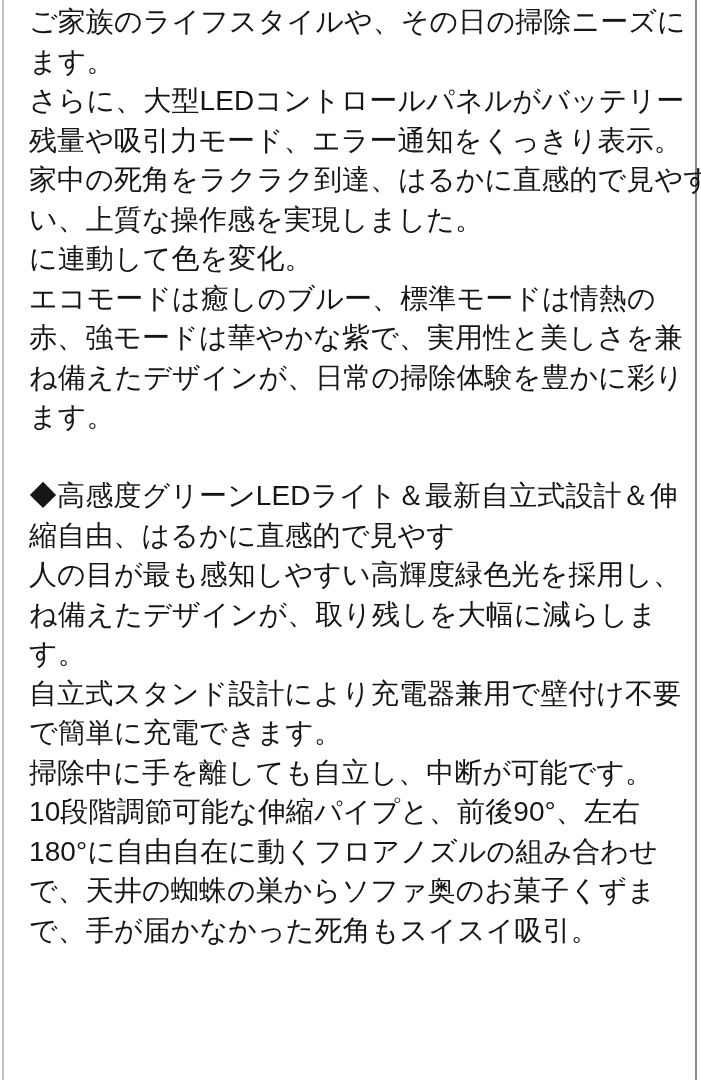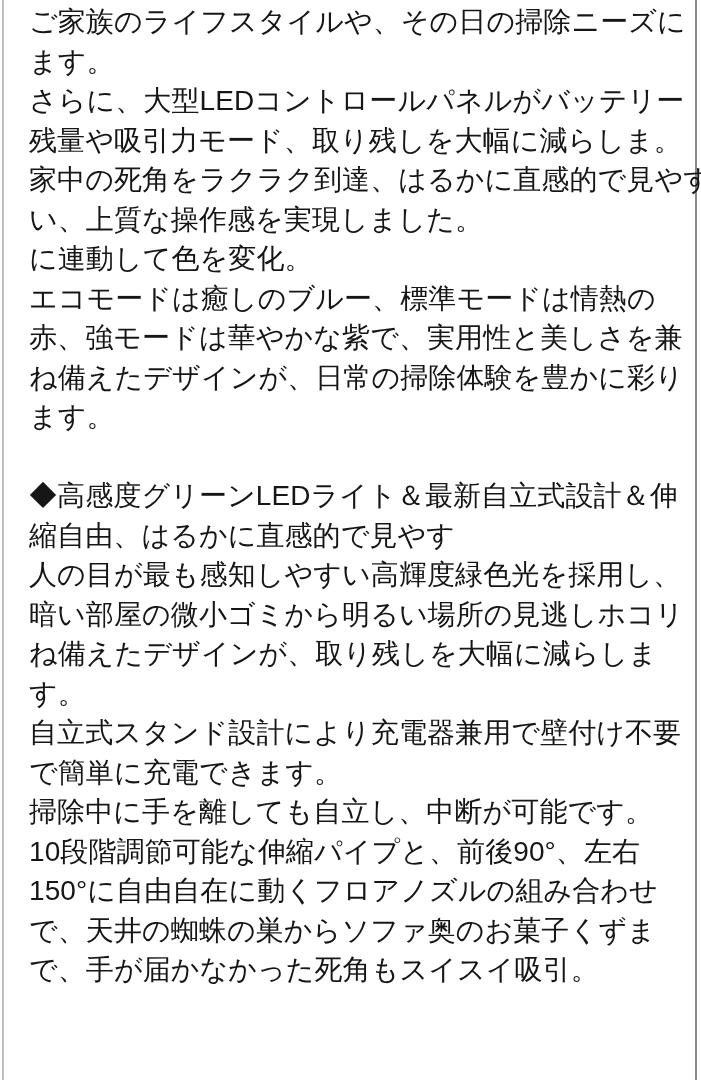--- a/index.html
+++ b/index.html
@@ -49,39 +49,38 @@
 </style>
 </head>
 <body>
 
 <div class="page-panel">
   <div class="description-content" id="paragraphs-container">
       <div class="paragraph">
         <div class="text-line">ご家族のライフスタイルや、その日の掃除ニーズに</div>
         <div class="text-line">ます。</div>
         <div class="text-line">さらに、大型LEDコントロールパネルがバッテリー</div>
-        <div class="text-line">残量や吸引力モード、取り残しを大幅に減らしま。</div>
+        <div class="text-line">残量や吸引力モード、エラー通知をくっきり表示。</div>
         <div class="text-line">家中の死角をラクラク到達、はるかに直感的で見やす</div>
         <div class="text-line">い、上質な操作感を実現しました。</div>
         <div class="text-line">に連動して色を変化。</div>
         <div class="text-line">エコモードは癒しのブルー、標準モードは情熱の</div>
         <div class="text-line">赤、強モードは華やかな紫で、実用性と美しさを兼</div>
         <div class="text-line">ね備えたデザインが、日常の掃除体験を豊かに彩り</div>
         <div class="text-line">ます。</div>
       </div>
       <div class="paragraph-spacer"></div>
       <div class="paragraph">
         <div class="text-line">◆高感度グリーンLEDライト＆最新自立式設計＆伸</div>
         <div class="text-line">縮自由、はるかに直感的で見やす</div>
         <div class="text-line">人の目が最も感知しやすい高輝度緑色光を採用し、</div>
-        <div class="text-line">暗い部屋の微小ゴミから明るい場所の見逃しホコリ</div>
         <div class="text-line">ね備えたデザインが、取り残しを大幅に減らしま</div>
         <div class="text-line">す。</div>
         <div class="text-line">自立式スタンド設計により充電器兼用で壁付け不要</div>
         <div class="text-line">で簡単に充電できます。</div>
         <div class="text-line">掃除中に手を離しても自立し、中断が可能です。</div>
         <div class="text-line">10段階調節可能な伸縮パイプと、前後90°、左右</div>
-        <div class="text-line">150°に自由自在に動くフロアノズルの組み合わせ</div>
+        <div class="text-line">180°に自由自在に動くフロアノズルの組み合わせ</div>
         <div class="text-line">で、天井の蜘蛛の巣からソファ奥のお菓子くずま</div>
         <div class="text-line">で、手が届かなかった死角もスイスイ吸引。</div>
       </div>
     </div>
 </div>
 
 </body></html>

